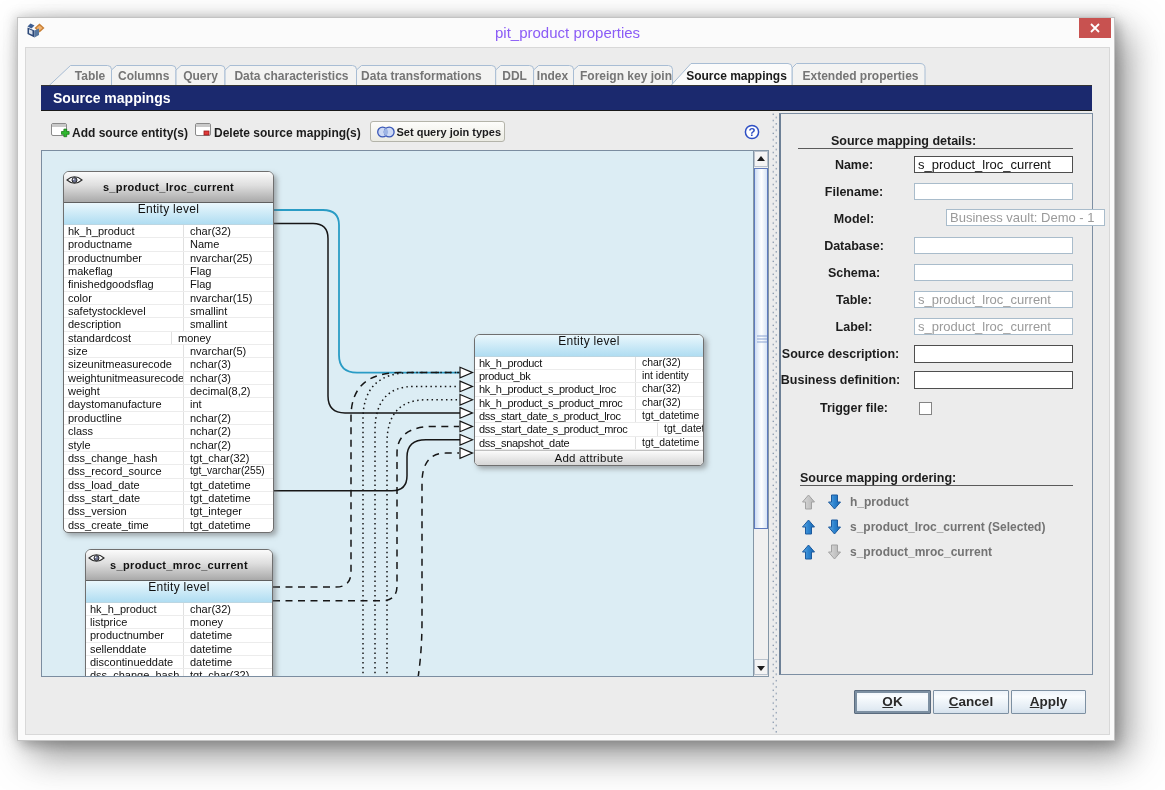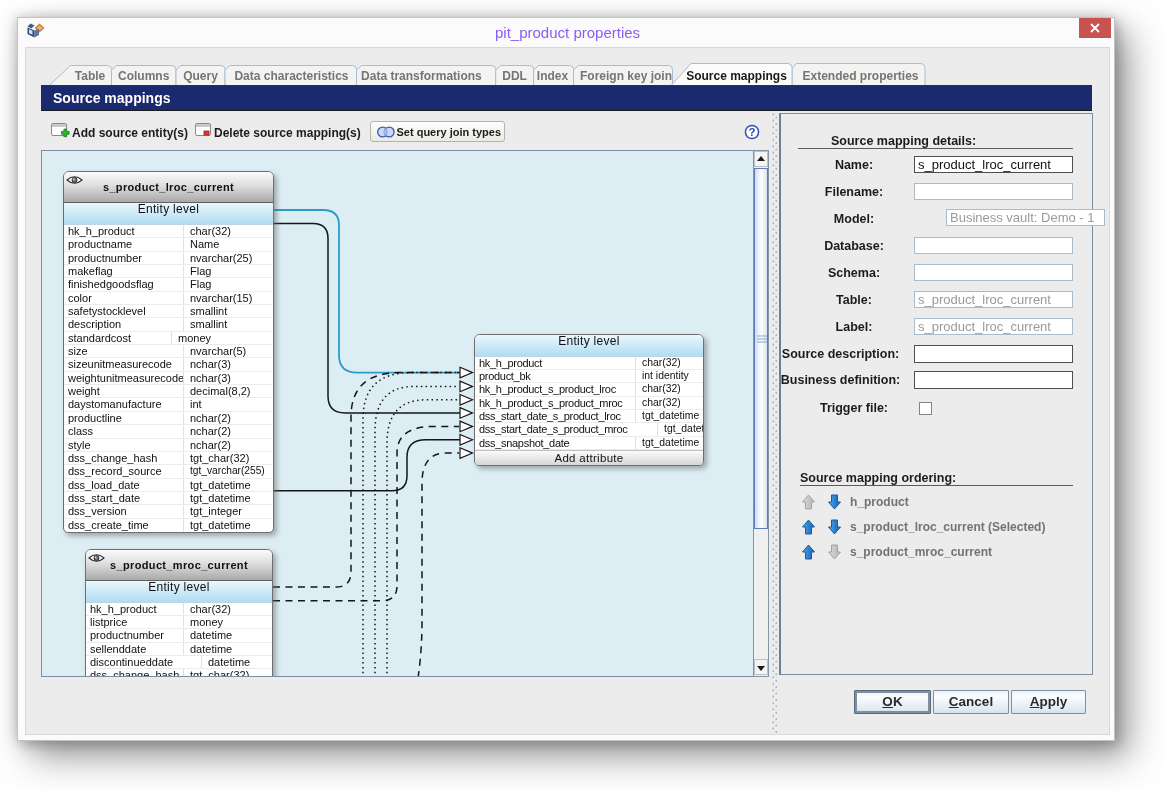--- a/index.html
+++ b/index.html
@@ -331,21 +331,21 @@
       </div>
       <div class="erow">
         <div class="n" style="width:98px;">productnumber</div>
         <div class="t">datetime</div>
       </div>
       <div class="erow">
         <div class="n" style="width:98px;">sellenddate</div>
         <div class="t">datetime</div>
       </div>
       <div class="erow">
-        <div class="n" style="width:116px;">discontinueddate</div>
+        <div class="n" style="width:98px;">discontinueddate</div>
         <div class="t">datetime</div>
       </div>
       <div class="erow">
         <div class="n" style="width:98px;">dss_change_hash</div>
         <div class="t">tgt_char(32)</div>
       </div>
     </div>
   </div>
 
   <div class="abs scrollbar">

